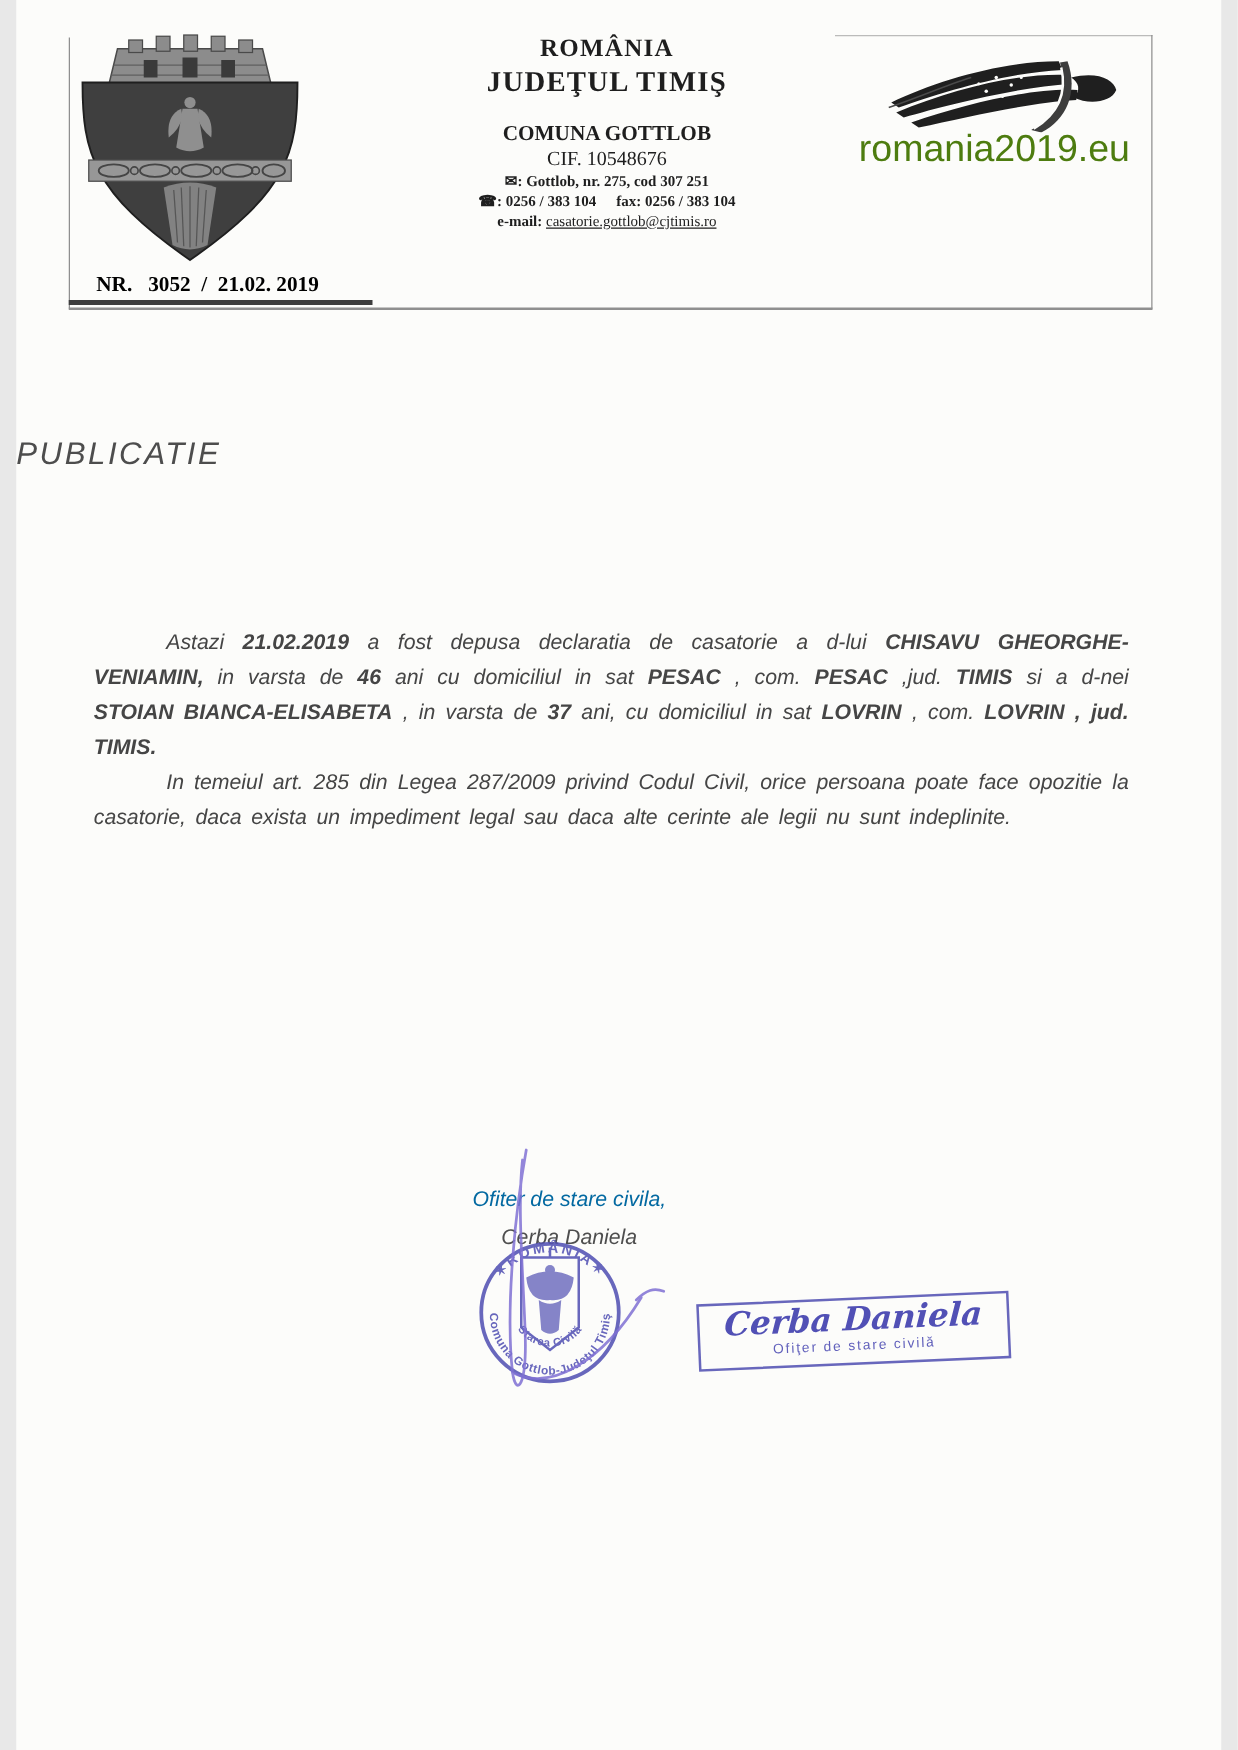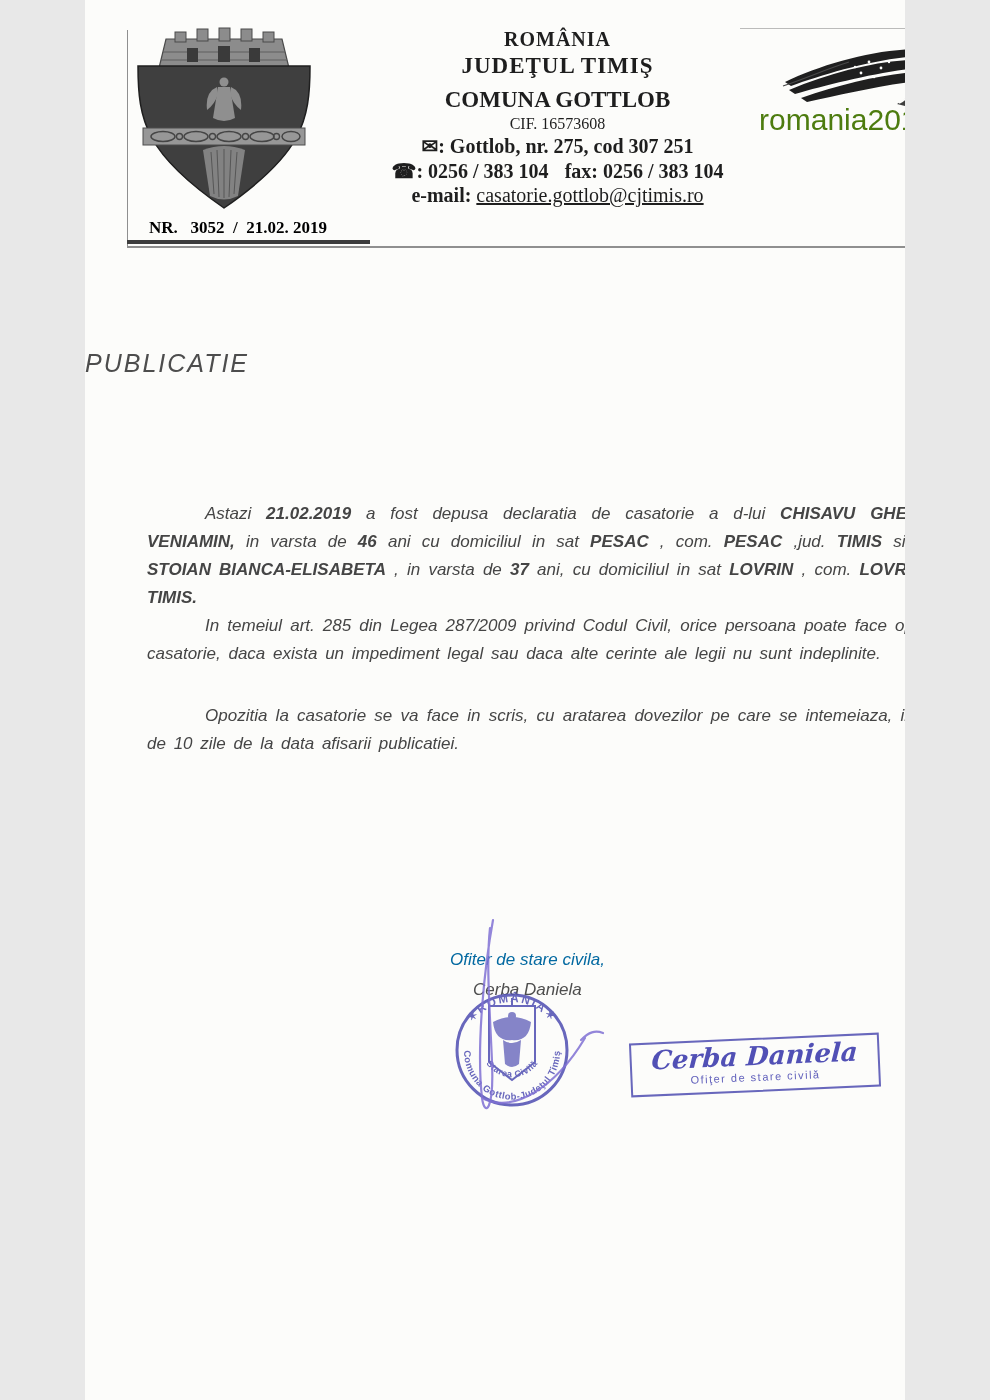--- a/index.html
+++ b/index.html
@@ -1,29 +1,29 @@
 <!DOCTYPE html>
 <html><head>
 <meta charset="utf-8">
 <style>
   html,body{margin:0;padding:0;background:#e8e8e8;}
-  .page{position:relative;width:820px;height:1400px;background:#fcfcfa;
+  .page{position:relative;width:964px;height:1400px;background:#fcfcfa;
         font-family:"Liberation Serif",serif;color:#222;overflow:hidden;margin:0 auto;}
   .abs{position:absolute;}
 
   
   .vline,.hline{position:absolute;background:#8f8f8f;}
 
   
   .hdr{position:absolute;left:300px;top:28px;width:345px;text-align:center;color:#1e1e1e;}
   .hdr .country{font-size:20px;font-weight:bold;letter-spacing:1px;}
   .hdr .county{font-size:23px;font-weight:bold;margin-top:2px;letter-spacing:1px;}
-  .hdr .commune{font-size:23px;font-weight:bold;margin-top:8px;}
+  .hdr .commune{font-size:17px;font-weight:bold;margin-top:18px;}
   .hdr .cif{font-size:16px;margin-top:2px;}
-  .hdr .cline{font-size:20px;font-weight:bold;margin-top:1px;}
+  .hdr .cline{font-size:12px;font-weight:bold;margin-top:1px;}
   .hdr .u{font-weight:normal;text-decoration:underline;}
   .hdr .gap{display:inline-block;width:16px;}
 
   
   .logo-text{position:absolute;left:655px;top:103px;width:255px;text-align:center;
              font-family:"Liberation Sans",sans-serif;font-size:30px;color:#4d7c0f;letter-spacing:0px;}
 
   
   .nrline{position:absolute;left:64px;top:218px;font-size:17px;font-weight:bold;color:#000000;white-space:pre;}
   .nr-underline{position:absolute;left:42px;top:240px;width:243px;height:4px;background:#3d3d3d;}
@@ -111,21 +111,21 @@
           <line x1="96" y1="124" x2="94" y2="171"></line>
         <line x1="102" y1="126" x2="99" y2="168"></line>
       </g>
     </g>
   </svg>
 
   <div class="hdr">
     <div class="country">ROMÂNIA</div>
     <div class="county">JUDEŢUL  TIMIŞ</div>
     <div class="commune">COMUNA GOTTLOB</div>
-    <div class="cif">CIF. 16573608</div>
+    <div class="cif">CIF. 10548676</div>
     <div class="cline">
       <span>✉</span><span>: Gottlob, nr. 275, cod 307 251</span>
     </div>
     <div class="cline">
       <span>☎</span><span>: 0256 / 383 104</span><span class="gap"></span><span>fax: 0256 / 383 104</span>
     </div>
     <div class="cline">
       <span>e-mail:</span>
       <span class="u">casatorie.gottlob@cjtimis.ro</span>
     </div>
@@ -153,21 +153,20 @@
   <div class="logo-text">romania2019.eu</div>
 
   <div class="nrline">NR.   3052  /  21.02. 2019</div>
   <div class="nr-underline"></div>
 
   <div class="title">PUBLICATIE</div>
 
   <div class="bodytext">
     <p><span>Astazi </span><span class="b">21.02.2019</span><span>  a fost depusa declaratia de casatorie a d-lui  </span><span class="b">CHISAVU GHEORGHE-VENIAMIN,</span><span> in varsta  de </span><span class="b">46</span><span>  ani cu domiciliul in  sat </span><span class="b">PESAC</span><span> , com. </span><span class="b">PESAC</span><span> ,jud. </span><span class="b">TIMIS</span><span>  si a d-nei </span><span class="b">STOIAN BIANCA-ELISABETA</span><span>  , in varsta de </span><span class="b">37</span><span>  ani, cu domiciliul in sat  </span><span class="b">LOVRIN</span><span> , com. </span><span class="b">LOVRIN ,</span><span> </span><span class="b">jud. TIMIS.</span></p>
     <p><span>In temeiul art. 285 din Legea 287/2009 privind Codul Civil, orice persoana poate face opozitie la  casatorie, daca exista un impediment legal sau daca alte cerinte ale legii nu sunt indeplinite.</span></p>
-    <p class="gap-before"><span>Opozitia la casatorie se va face in scris, cu aratarea dovezilor pe care se intemeiaza, in termen de 10 zile de la data  afisarii publicatiei.</span></p>
   </div>
 
   <div class="sig-role">Ofiter de stare civila,</div>
   <div class="sig-name">Cerba Daniela</div>
 
   <svg class="abs" style="left:354px;top:984px;" width="146" height="134" viewBox="0 0 146 134">
     <defs>
       <path id="arcTop" d="M 25,66 A 48,48 0 1 1 121,66"></path>
       <path id="arcBottomOuter" d="M 27,54 A 48,48 0 1 0 119,54"></path>
       <path id="arcBottomInner" d="M 43,70 A 31,31 0 0 0 103,70"></path>

